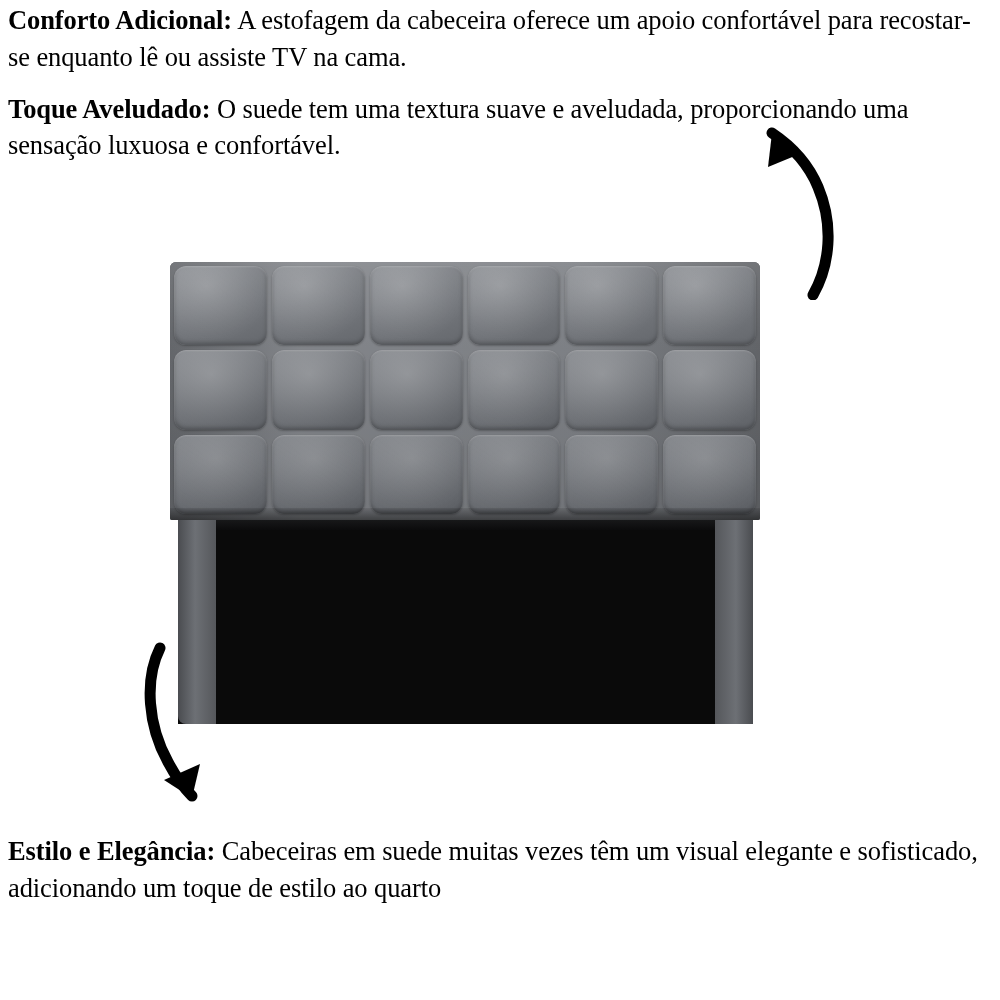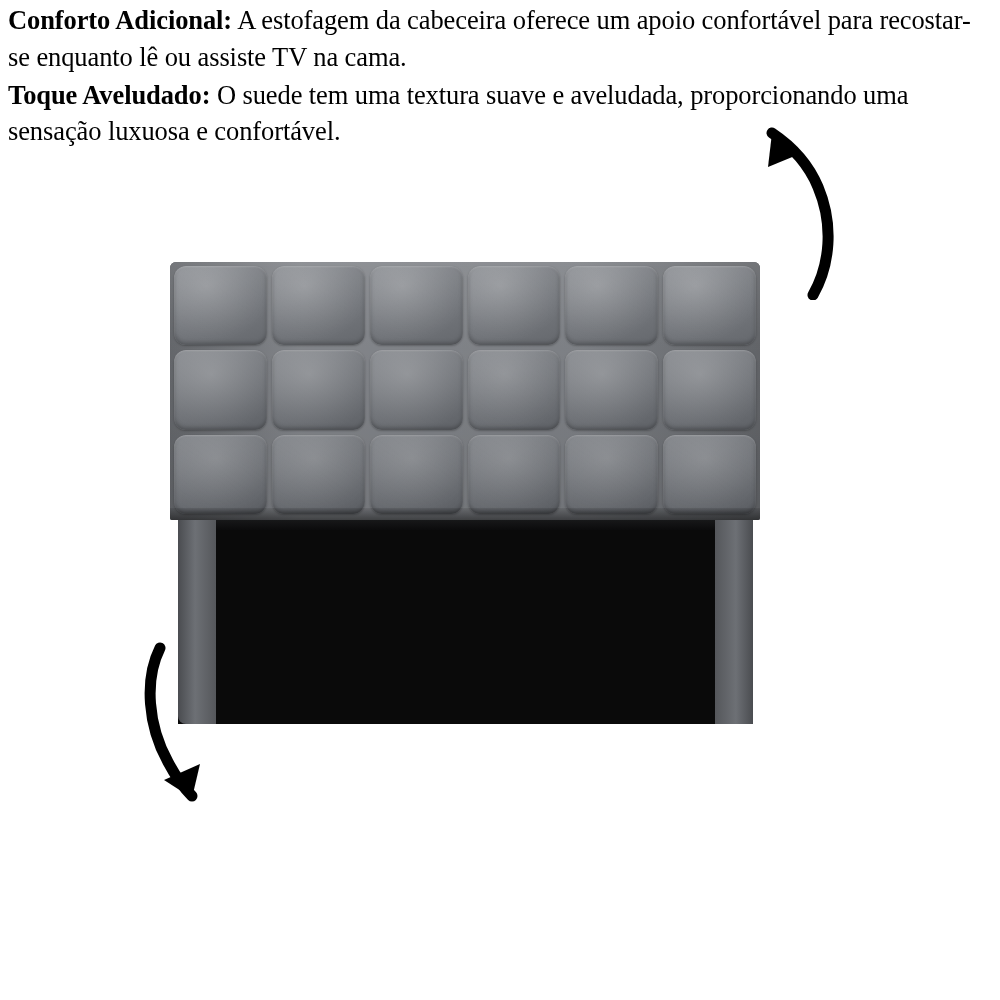--- a/index.html
+++ b/index.html
@@ -31,21 +31,21 @@
     letter-spacing: -0.1px;
     color: #000;
   }
   .text-block.top { top: 2px; }
   .text-block.bottom { top: 833px; }
 
   .para {
     margin: 0 0 0 0;
     text-indent: 0;
   }
-  .para + .para { margin-top: 1px; }
+  .para + .para { margin-top: 15px; }
 
   .lead {
     font-weight: bold;
   }
 
   
   .product {
     position: absolute;
     left: 170px;
     top: 262px;
@@ -214,15 +214,18 @@
   </div>
 
   <div class="arrow arrow-bottom">
     <svg width="140" height="180" viewBox="0 0 140 180" xmlns="http://www.w3.org/2000/svg">
       <path d="M30 8 C 14 40, 18 86, 38 122 C 46 137, 54 148, 62 156" fill="none" stroke="#000" stroke-width="11" stroke-linecap="round"></path>
       <path d="M62 158 L 34 140 L 70 124 Z" fill="#000"></path>
     </svg>
   </div>
 
   <div class="text-block bottom">
+    <p class="para">
+      <span class="lead">Estilo e Elegância:</span><span> Cabeceiras em suede muitas vezes têm um visual elegante e sofisticado, adicionando um toque de estilo ao quarto</span>
+    </p>
   </div>
 
 </div>
 
 </body></html>

